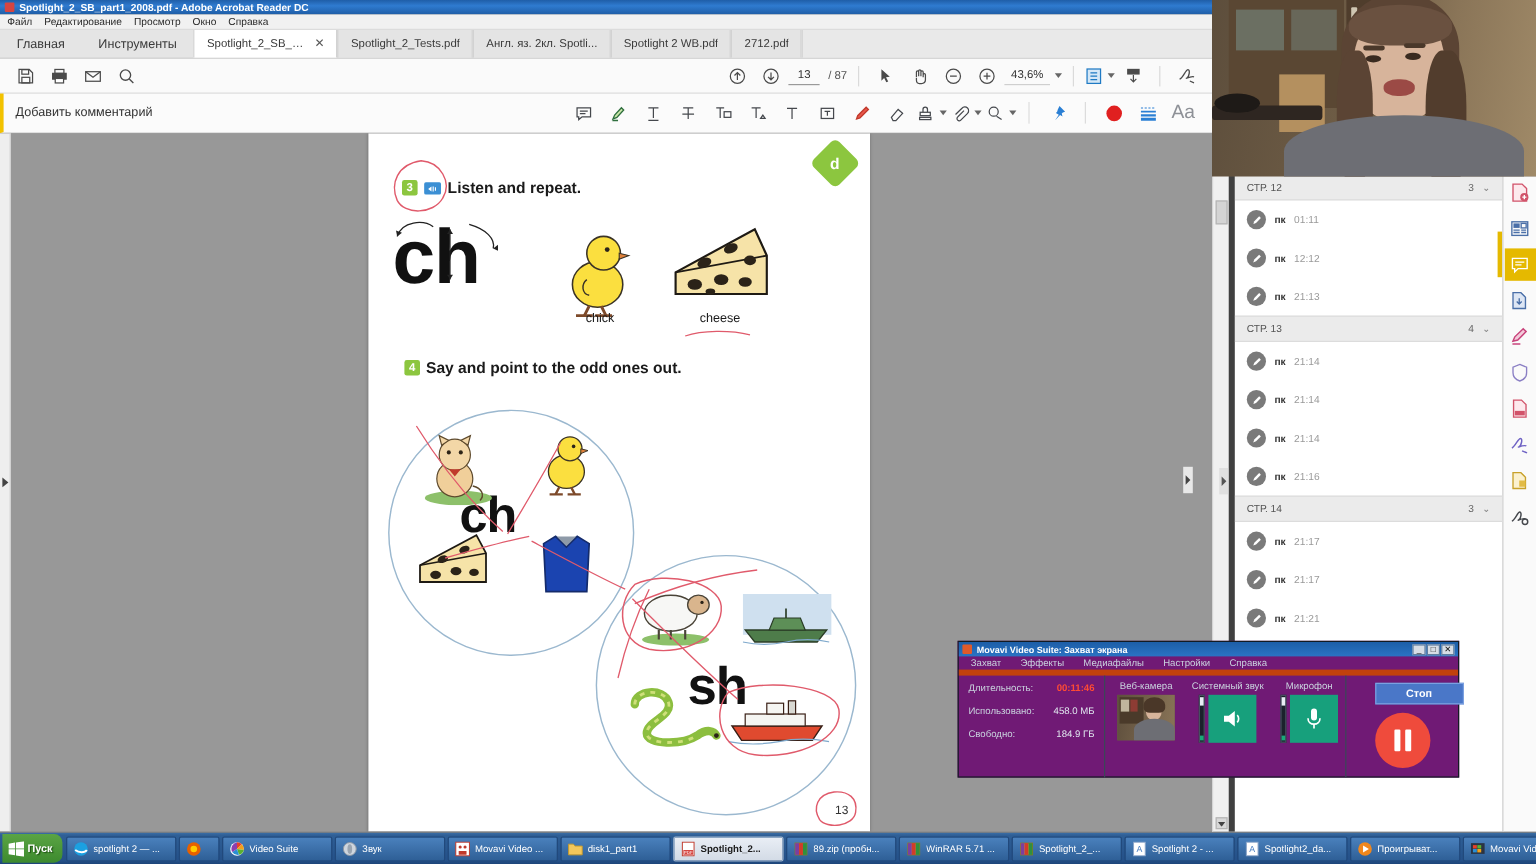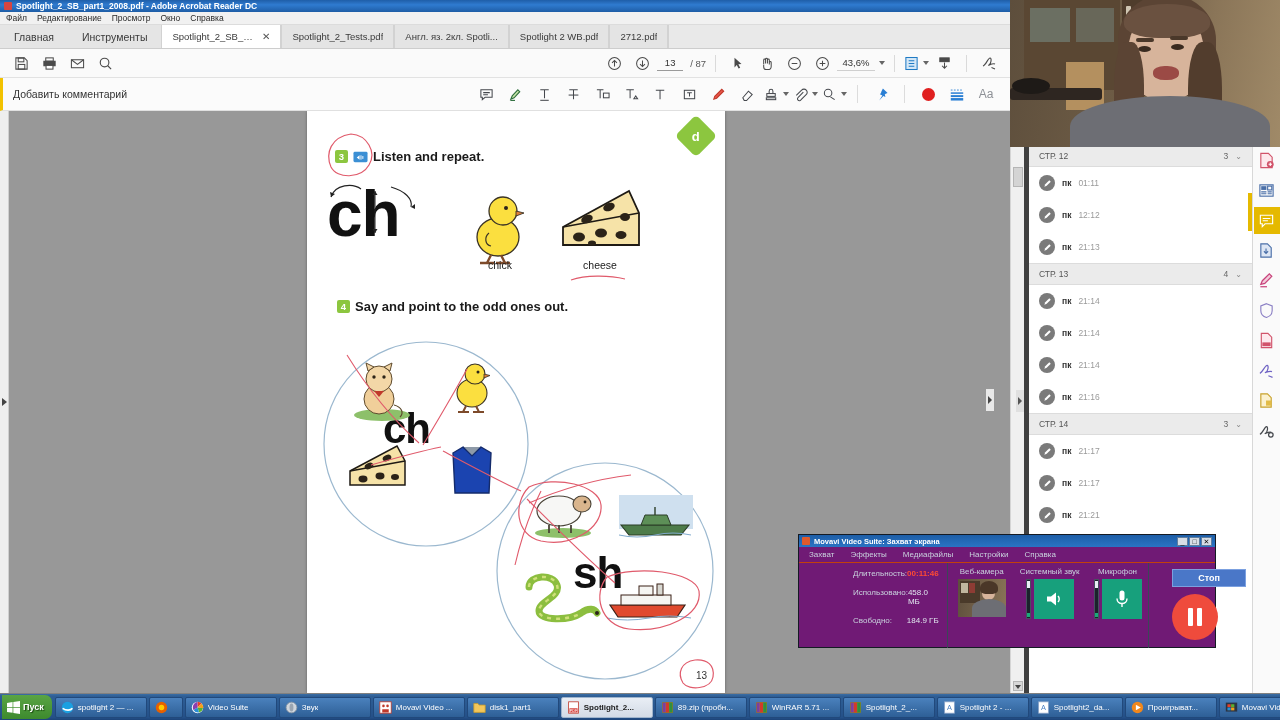--- a/index.html
+++ b/index.html
@@ -190,24 +190,24 @@
     height: 12px; background: linear-gradient(to bottom,#1d5ea7,#2a73c4);
     display: flex; align-items: center; padding: 0 3px; gap: 4px;
   }
   .mv-ico { width: 8px; height: 8px; background: #e05a2b; border-radius: 1px; flex: none; }
   .mv-title-text { color: #fff; font-size: 7.5px; font-weight: bold; white-space: nowrap; }
   .mv-winbtns { margin-left: auto; display: flex; gap: 1px; }
   .mv-wb {
     width: 11px; height: 9px; background: #d7dde5; border: 1px solid #5f7d9e;
     font-size: 7px; line-height: 7px; text-align: center; color: #111;
   }
-  .mv-menu { height: 16px; display: flex; align-items: center; gap: 16px; padding: 0 10px; border-bottom: 1px solid #c2410c; }
+  .mv-menu { height: 16px; display: flex; align-items: center; gap: 16px; padding: 0 10px; border-bottom: 5px solid #c2410c; }
   .mv-menu span { font-size: 8px; color: #c9d2de; white-space: nowrap; }
   .mv-body { display: flex; height: 85px; }
-  .mv-left { width: 128px; padding: 6px 8px 0 8px; border-right: 1px solid #3b4657; margin-left: 46px; }
+  .mv-left { width: 128px; padding: 6px 8px 0 8px; border-right: 1px solid #3b4657; }
   .mv-row { display: flex; align-items: baseline; margin-bottom: 10px; }
   .mv-row .k { font-size: 8px; color: #c9d2de; }
   .mv-row .v { margin-left: auto; font-size: 8px; color: #dfe5ee; }
   .mv-row .v.red { color: #ff4b33; font-weight: bold; }
   .mv-mid { flex: 1; display: flex; padding: 4px 6px 0 10px; gap: 14px; }
   .mv-col { display: flex; flex-direction: column; align-items: center; gap: 3px; }
   .mv-col .cap { font-size: 8px; color: #c9d2de; white-space: nowrap; }
   .mv-cam { width: 48px; height: 38px; overflow: hidden; position: relative; background: #6d5b47; }
   .mv-meter { width: 5px; height: 40px; background: #1b222c; border: 1px solid #46505f; position: relative; }
   .mv-meter i { position: absolute; left: 0; right: 0; top: 1px; height: 7px; background: #e8eef5; }
@@ -480,21 +480,21 @@
       <div class="swatch-red"></div>
     </div>
     <div class="cb-btn">
       <svg width="16" height="15" viewBox="0 0 18 16" fill="none" stroke="#2a7fd4">
         <path d="M2 3h14" stroke-width="1" stroke-dasharray="2 1.5"></path>
           <path d="M2 6.4h14" stroke-width="1.7"></path>
         <path d="M2 9.8h14" stroke-width="2.2"></path>
           <path d="M2 13.4h14" stroke-width="2.8"></path>
       </svg>
     </div>
-    <div class="cb-btn" style="font-size:12px;color:#8d9096;">Aa</div>
+    <div class="cb-btn" style="font-size:16px;color:#8d9096;">Aa</div>
   </div>
 
   <div class="docarea">
     <div class="leftrail">
       <div class="rail-arrow"></div>
     </div>
 
     <div class="page">
 
       <div class="dia-badge" style="right:14px; top:10px;">

